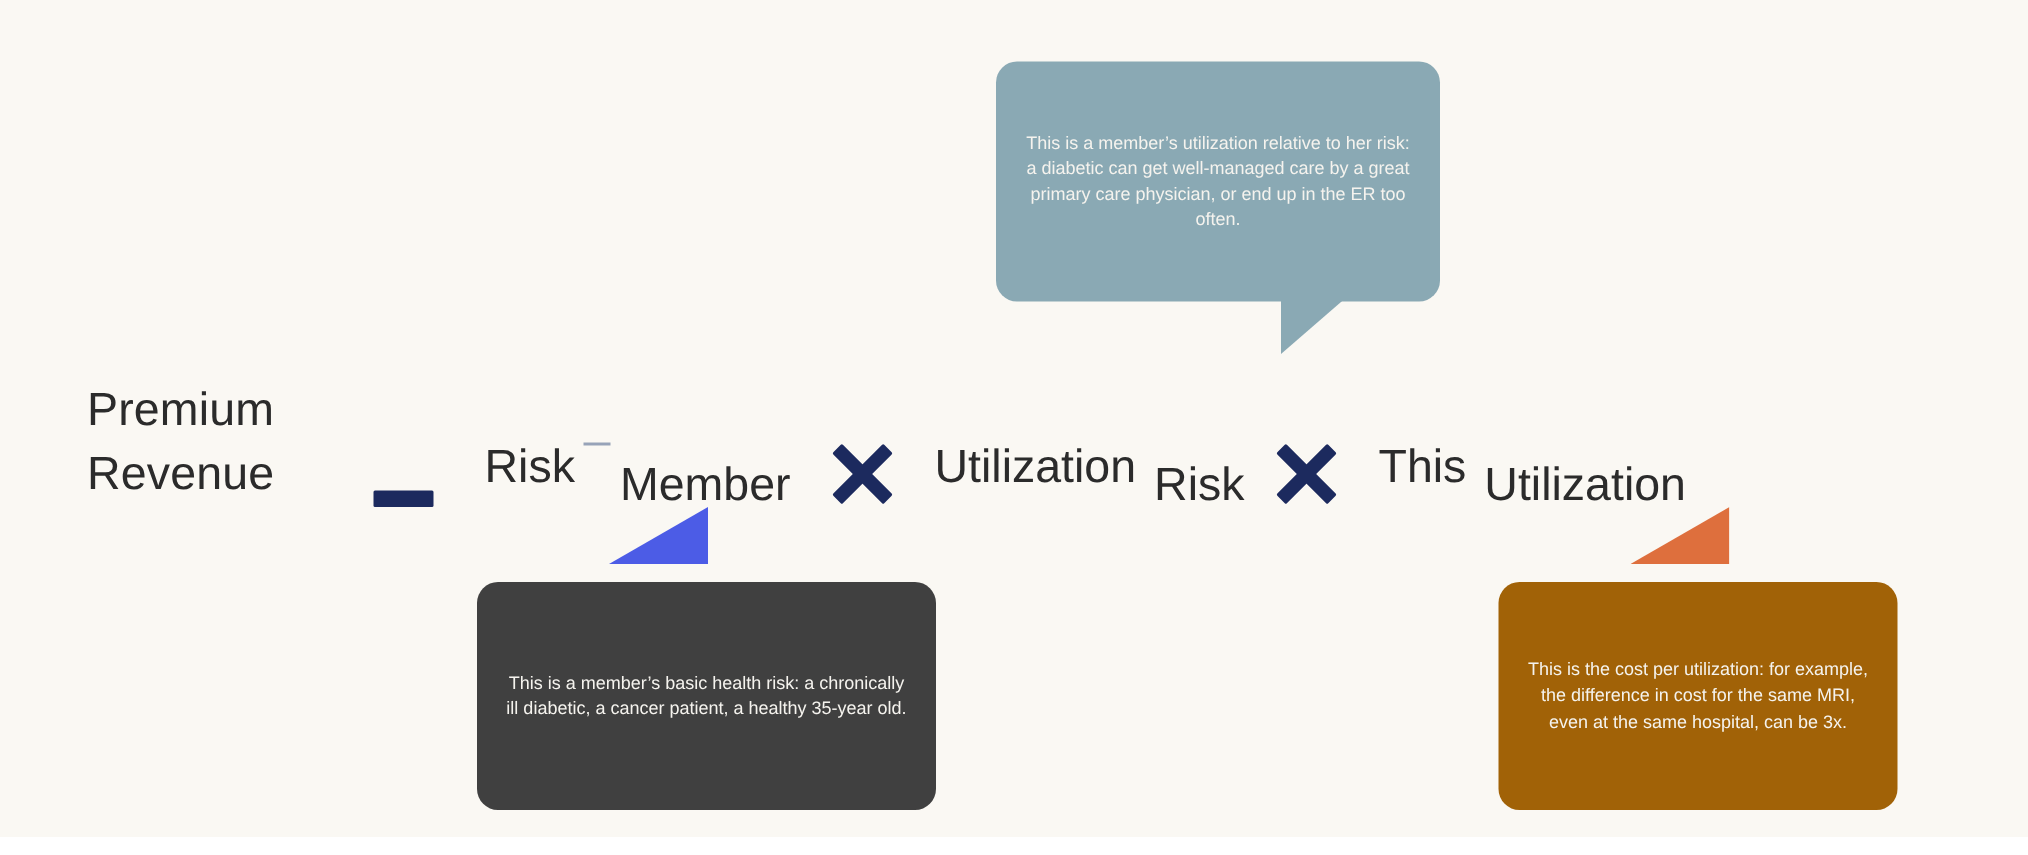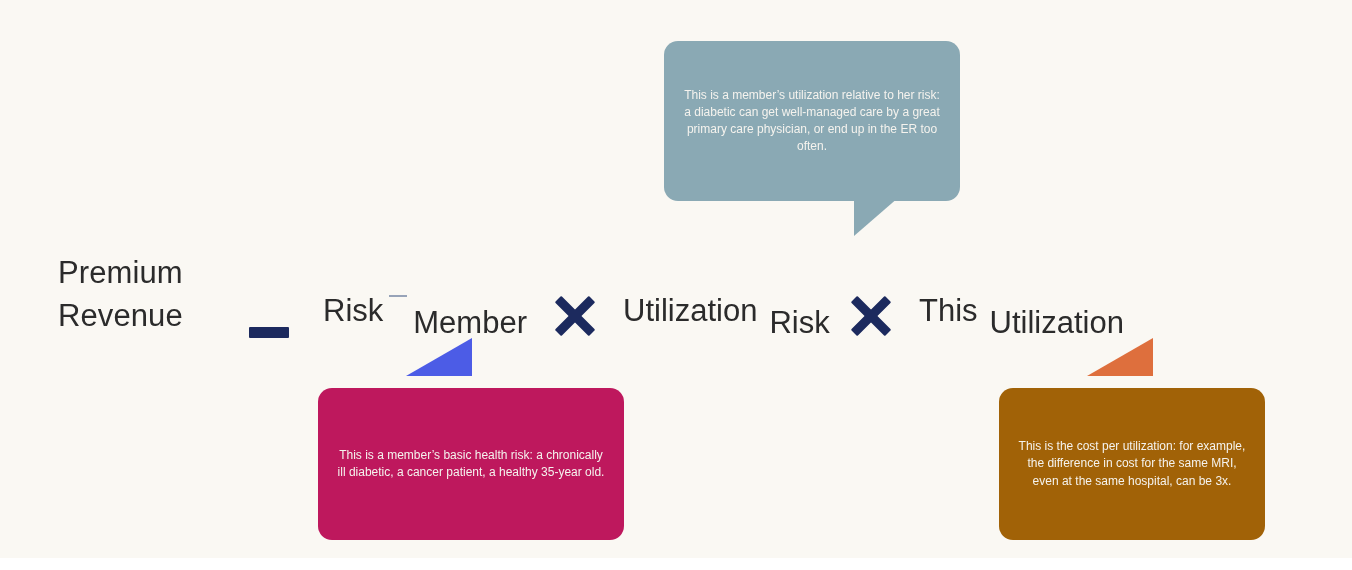--- a/index.html
+++ b/index.html
@@ -139,21 +139,21 @@
     height: 160px;
     background: #8aa9b4;
   }
 
   
   #callout-risk {
     left: 318px;
     top: 372px;
     width: 306px;
     height: 152px;
-    background: #be185d;
+    background: #404040;
   }
 
   
   #callout-cost {
     left: 999px;
     top: 372px;
     width: 266px;
     height: 152px;
     background: #a16207;
   }

